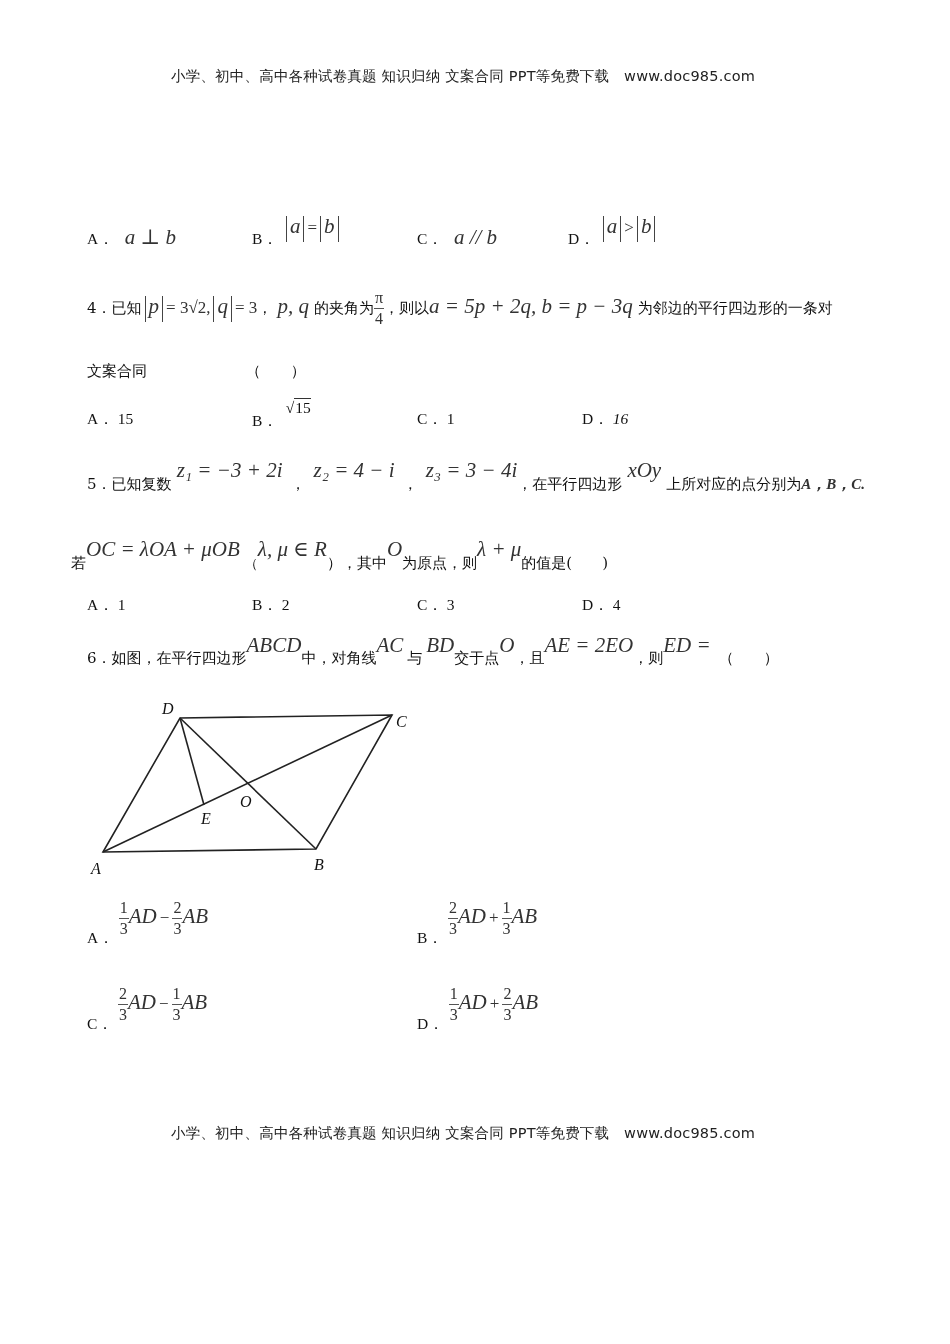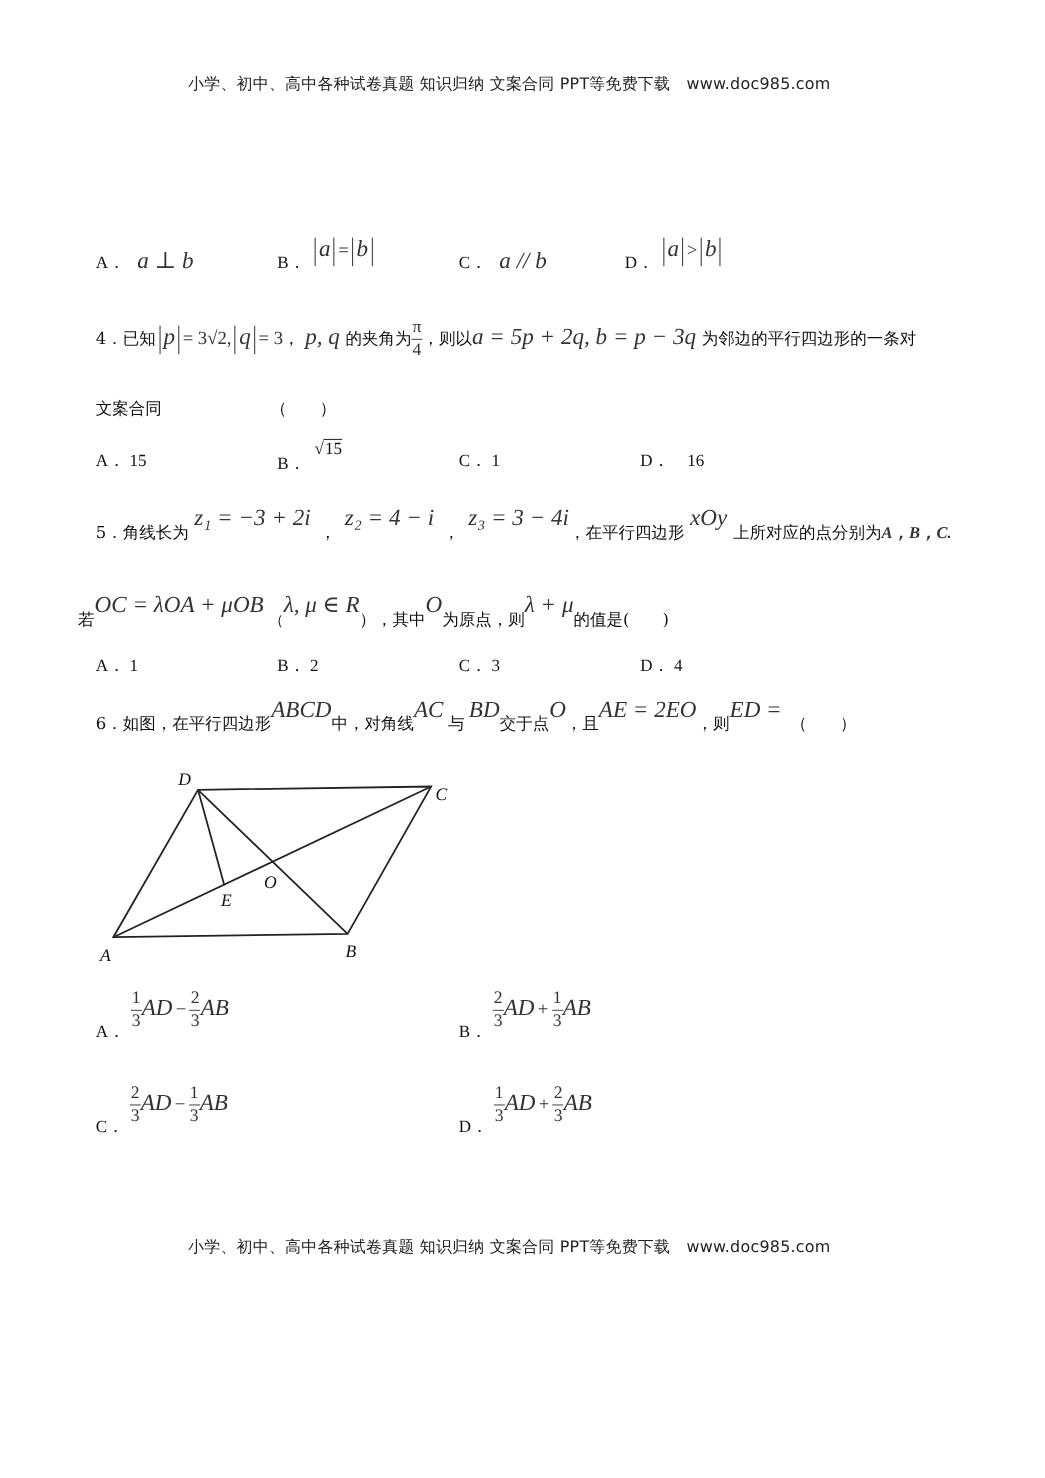--- a/index.html
+++ b/index.html
@@ -55,25 +55,25 @@
   <span class="cjk">为邻边的平行四边形的一条对</span>
 </div>
 <div class="abs cjk" style="left:87px; top:362px;">
   <span>文案合同</span>
   <span style="margin-left:94px;">（　　）</span>
 </div>
 <div>
   <div class="abs opt" style="left:87px; top:409px;"><span>A．</span><span style="margin-left:4px;">15</span></div>
   <div class="abs opt" style="left:252px; top:398px;text-align:center;"><span style="position:relative; top:13px;">B．</span><span style="margin-left:8px;">√</span><span class="sqrt">15</span></div>
   <div class="abs opt" style="left:417px; top:409px;"><span>C．</span><span style="margin-left:4px;">1</span></div>
-  <div class="abs opt" style="left:582px; top:409px;"><span>D．</span><span style="margin-left:16px;">16</span></div>
+  <div class="abs opt" style="left:582px; top:409px;"><span>D．</span><span style="margin-left:4px;font-style:italic;">16</span></div>
 </div>
 
 <div class="abs" style="left:87px; top:458px;">
-  <span class="cjk" style="position:relative; top:12px;">5．</span><span class="cjk" style="position:relative; top:12px;">角线长为</span>
+  <span class="cjk" style="position:relative; top:12px;">5．</span><span class="cjk" style="position:relative; top:12px;">已知复数</span>
   <span class="math">z₁ = −3 + 2i</span><span class="cjk" style="position:relative; top:12px; margin:0 8px;">，</span><span class="math">z₂ = 4 − i</span><span class="cjk" style="position:relative; top:12px; margin:0 8px;">，</span><span class="math">z₃ = 3 − 4i</span><span class="cjk" style="position:relative; top:12px;">，在平行四边形</span>
   <span class="math">xOy</span>
   <span class="cjk" style="position:relative; top:12px;">上所对应的点分别为</span><span class="math" style="position:relative; top:12px; font-weight:bold; font-size:15px;">A，B，C.</span>
 </div>
 <div class="abs" style="left:71px; top:537px;">
   <span class="cjk" style="position:relative; top:12px;">若</span><span class="math">OC = λOA + μOB</span>
   <span class="cjk" style="position:relative; top:12px; font-size:13px;">（</span><span class="math">λ, μ ∈ R</span><span class="cjk" style="position:relative; top:12px;">），其中</span><span class="math">O</span><span class="cjk" style="position:relative; top:12px;">为原点，则</span><span class="math">λ + μ</span><span class="cjk" style="position:relative; top:12px;">的值是(　　)</span>
 </div>
 <div>
   <div class="abs opt" style="left:87px; top:595px;"><span>A．</span><span style="margin-left:4px;">1</span></div>

